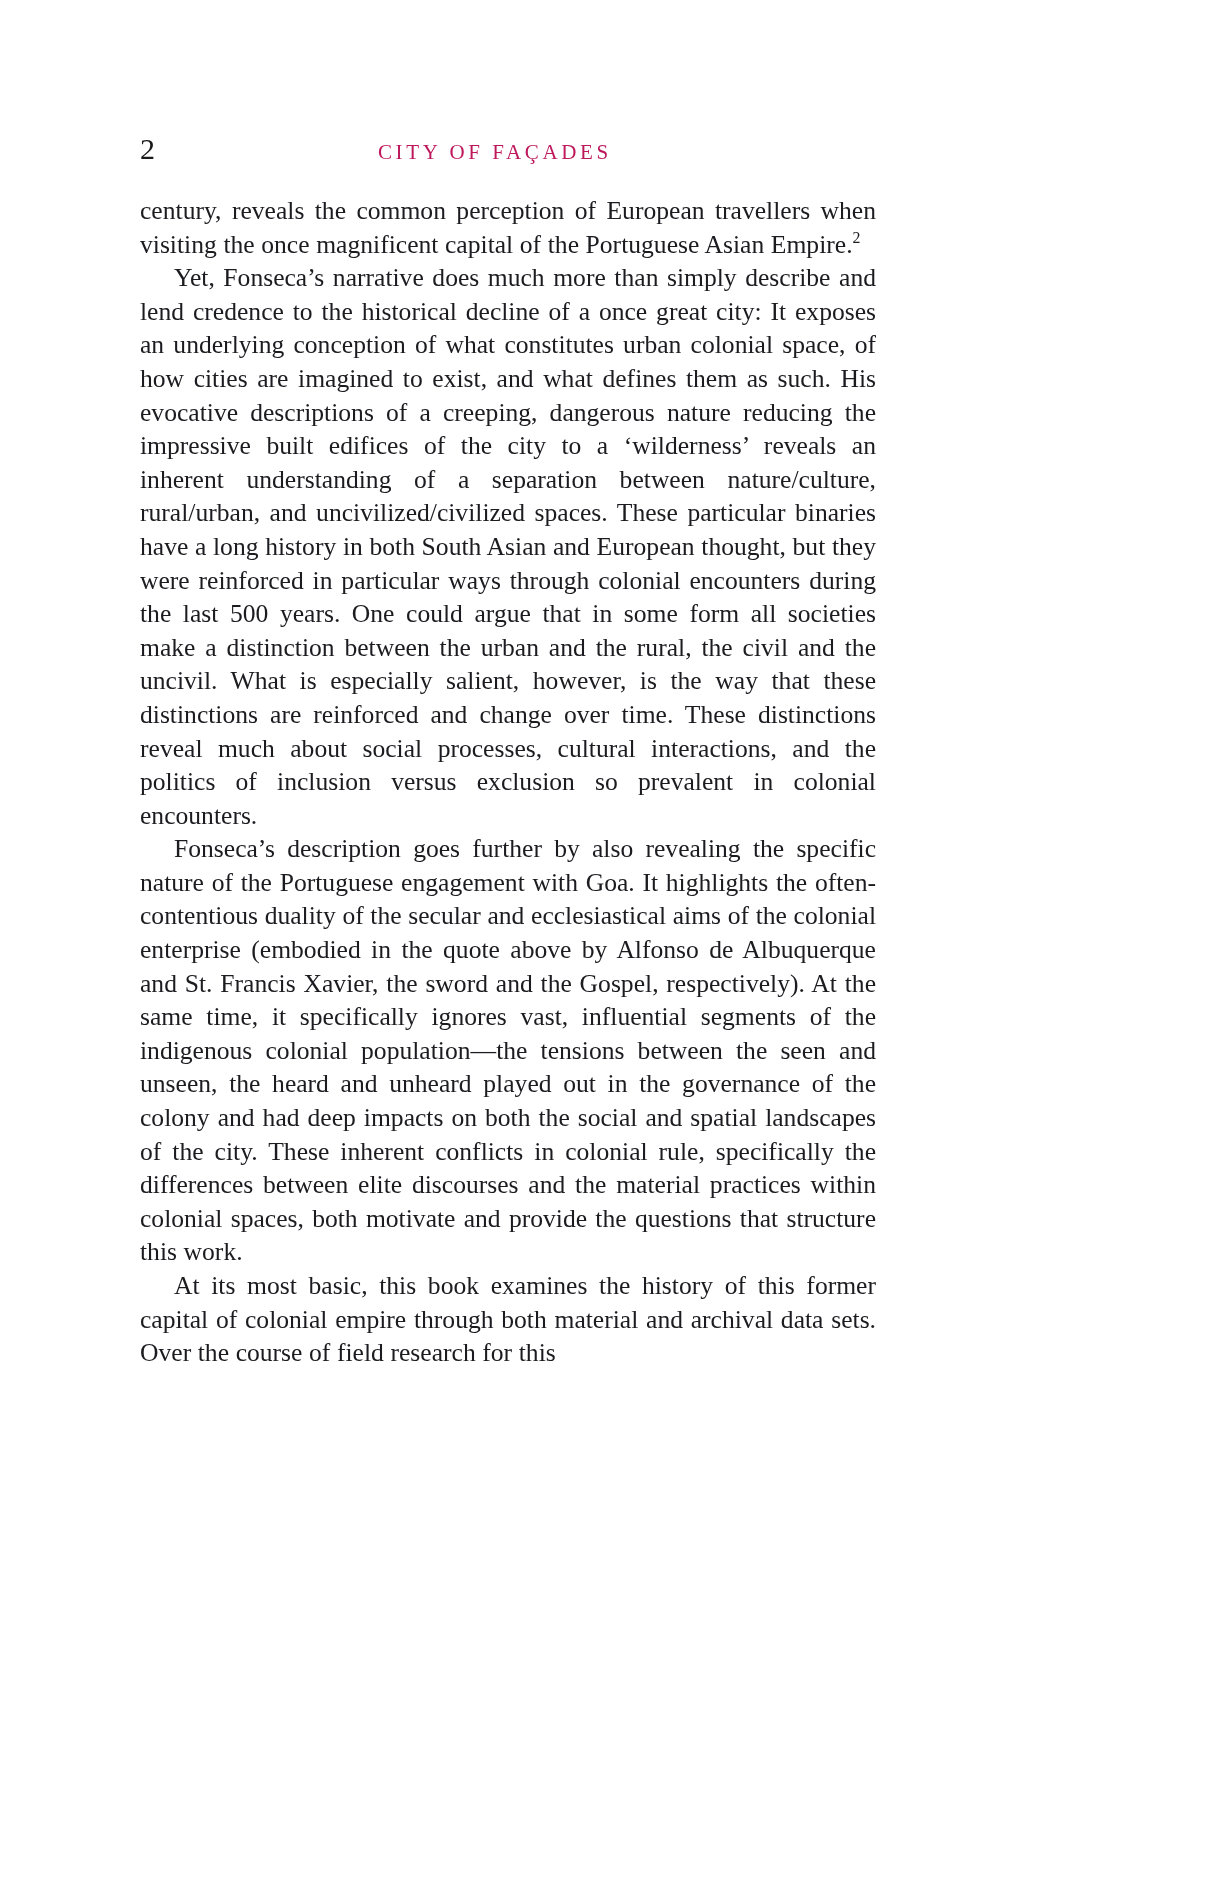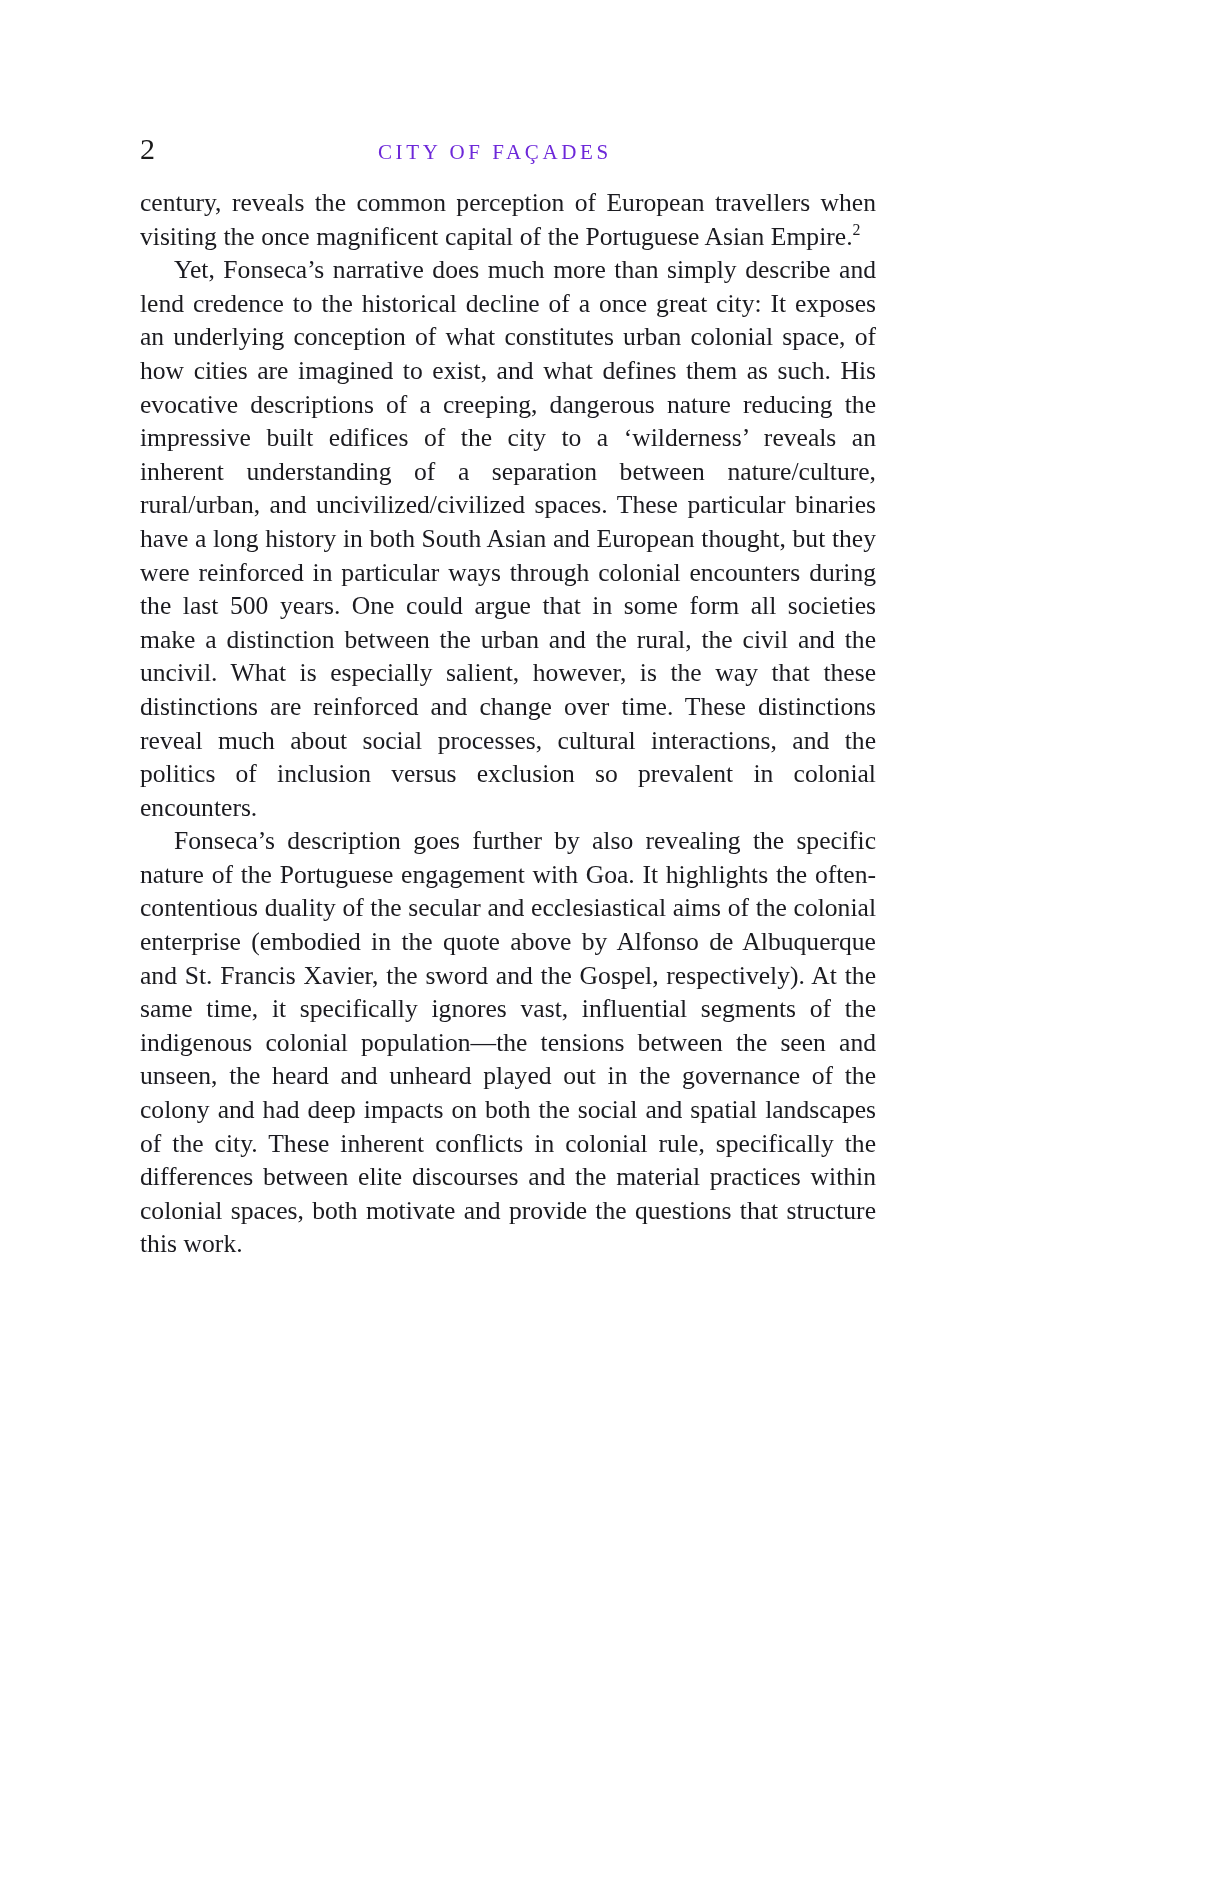--- a/index.html
+++ b/index.html
@@ -40,31 +40,31 @@
     font-family: "Liberation Serif", "DejaVu Serif", serif;
     width: 220px;
     flex: 0 0 220px;
   }
   .head-title {
     flex: 1 1 auto;
     text-align: left;
     font-size: 21px;
     line-height: 34px;
     letter-spacing: 3.6px;
-    color: #6d28d9;
+    color: #be185d;
     padding-left: 18px;
     white-space: nowrap;
     font-family: "Liberation Serif", "DejaVu Serif", serif;
   }
 
   
   .textblock {
     position: absolute;
     left: 140px;
-    top: 186px;
+    top: 194px;
     width: 736px;
   }
 
   .para {
     margin: 0;
     text-align: justify;
     text-justify: inter-word;
     font-size: 25.6px;
     line-height: 33.6px;
     color: #1b1b20;
@@ -98,15 +98,18 @@
   <div class="textblock">
     <p class="para noindent">
       <span>century, reveals the common perception of European travellers when visiting the once magnificent capital of the Portuguese Asian Empire.</span><sup>2</sup>
     </p>
     <p class="para">
       <span>Yet, Fonseca’s narrative does much more than simply describe and lend credence to the historical decline of a once great city: It exposes an underlying conception of what constitutes urban colonial space, of how cities are imagined to exist, and what defines them as such. His evocative descriptions of a creeping, dangerous nature reducing the impressive built edifices of the city to a ‘wilderness’ reveals an inherent understanding of a separation between nature/culture, rural/urban, and uncivilized/civilized spaces. These particular binaries have a long history in both South Asian and European thought, but they were reinforced in particular ways through colonial encounters during the last 500 years. One could argue that in some form all societies make a distinction between the urban and the rural, the civil and the uncivil. What is especially salient, however, is the way that these distinctions are reinforced and change over time. These distinctions reveal much about social processes, cultural interactions, and the politics of inclusion versus exclusion so prevalent in colonial encounters.</span>
     </p>
     <p class="para">
       <span>Fonseca’s description goes further by also revealing the specific nature of the Portuguese engagement with Goa. It highlights the often-contentious duality of the secular and ecclesiastical aims of the colonial enterprise (embodied in the quote above by Alfonso de Albuquerque and St. Francis Xavier, the sword and the Gospel, respectively). At the same time, it specifically ignores vast, influential segments of the indigenous colonial population—the tensions between the seen and unseen, the heard and unheard played out in the governance of the colony and had deep impacts on both the social and spatial landscapes of the city. These inherent conflicts in colonial rule, specifically the differences between elite discourses and the material practices within colonial spaces, both motivate and provide the questions that structure this work.</span>
     </p>
+    <p class="para">
+      <span>At its most basic, this book examines the history of this former capital of colonial empire through both material and archival data sets. Over the course of field research for this</span>
+    </p>
   </div>
 
 </div>
 
 </body></html>

